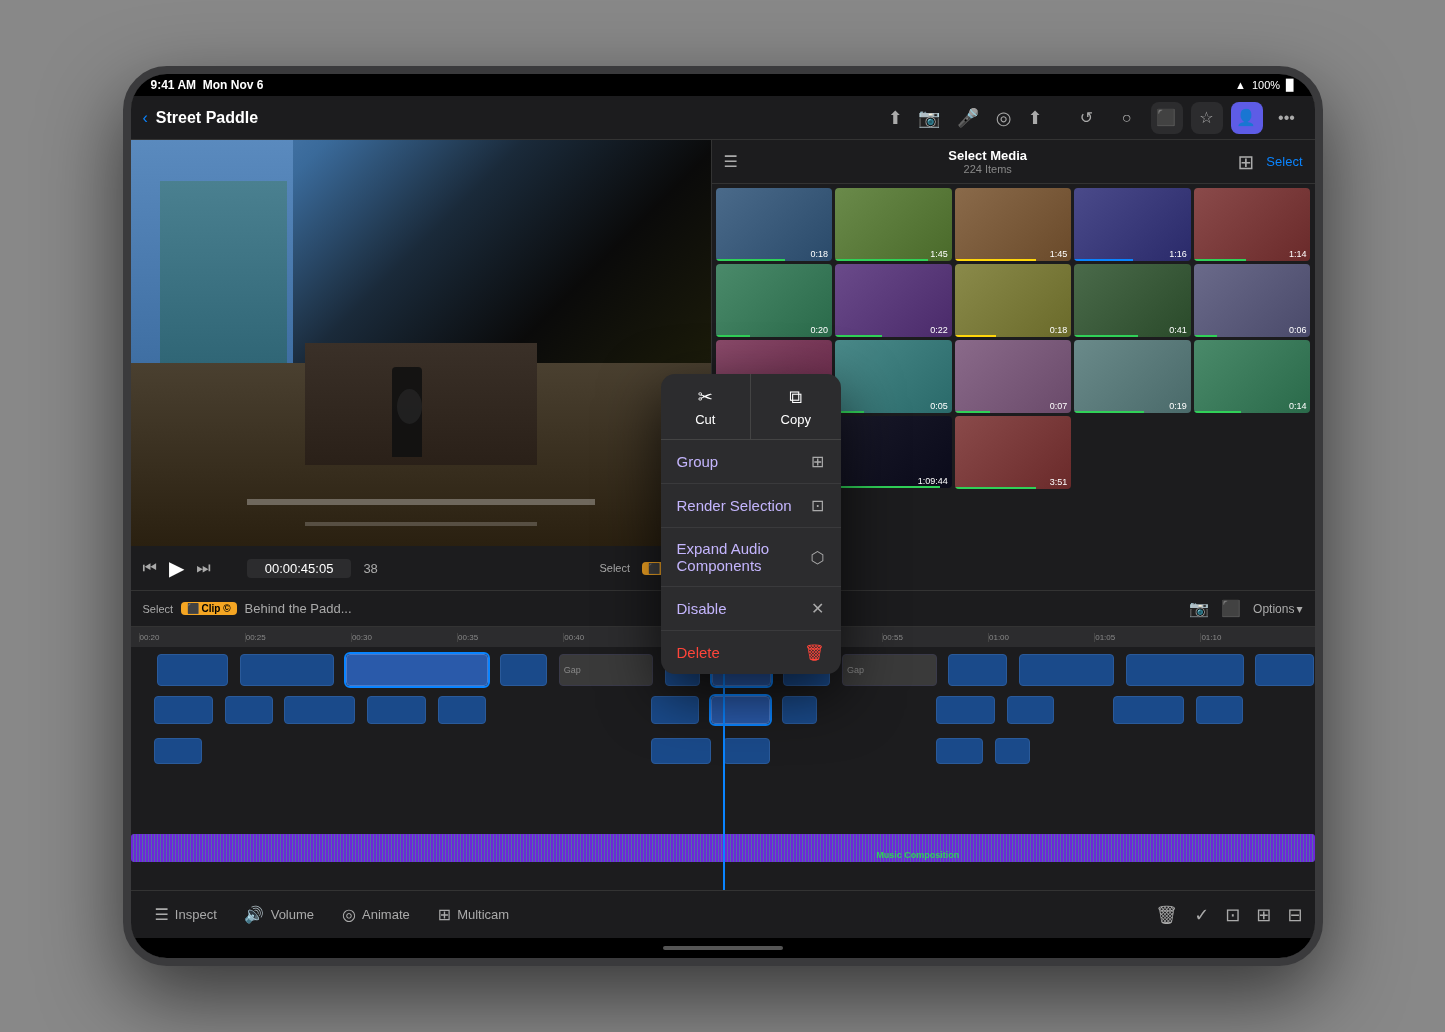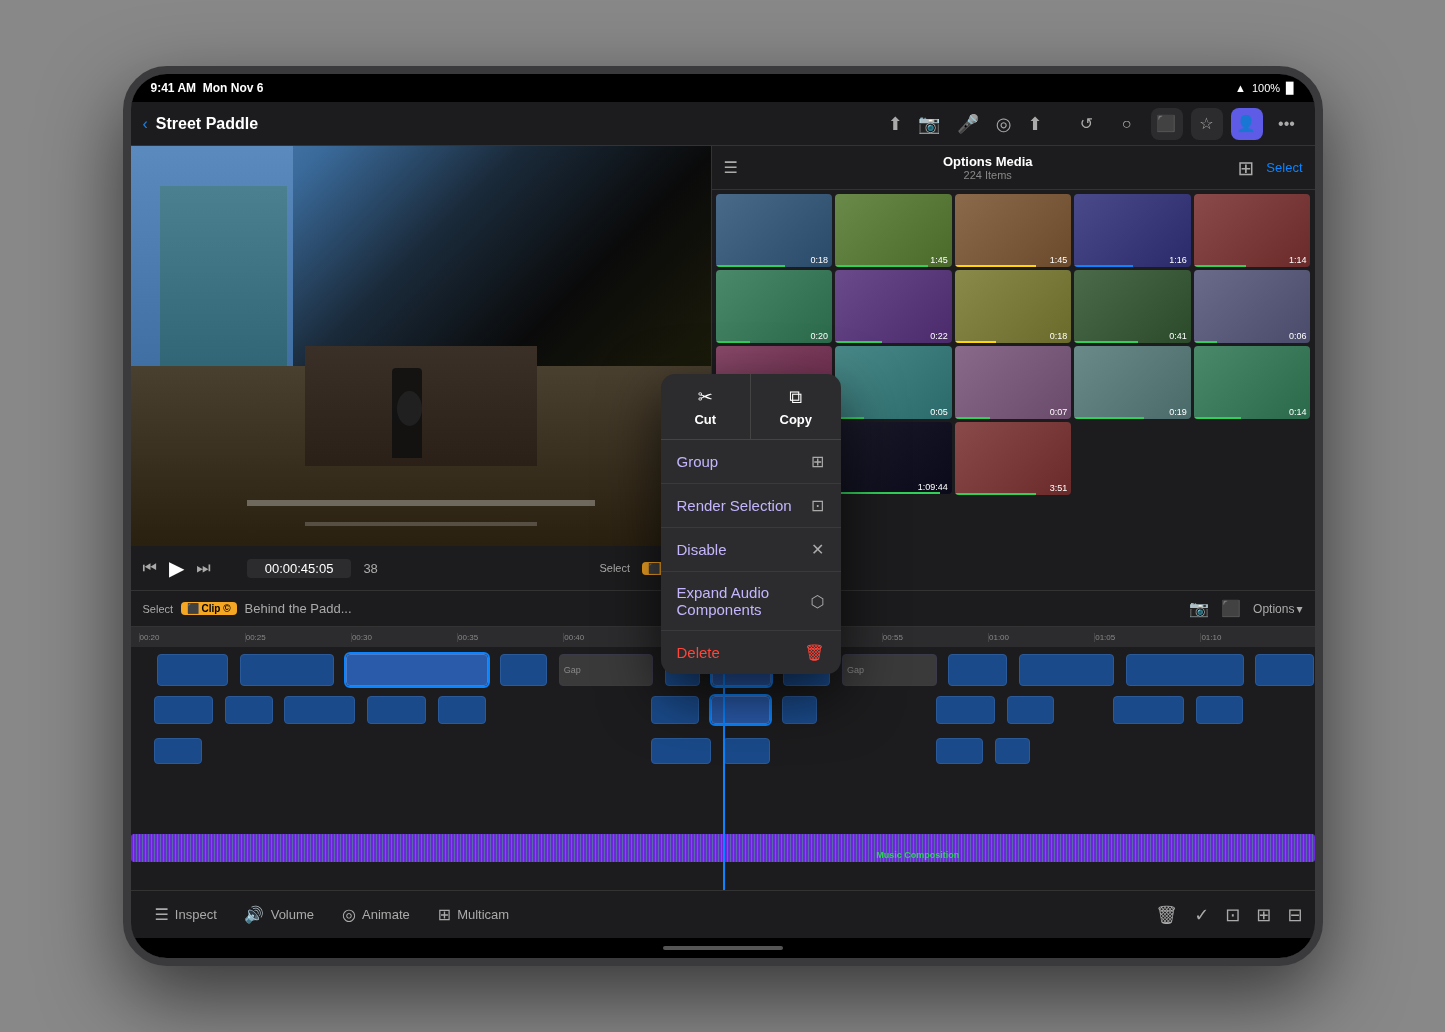--- a/index.html
+++ b/index.html
@@ -29,21 +29,21 @@
       height: 100%;
       background: #1c1c1e;
       border-radius: 36px;
       overflow: hidden;
       display: flex;
       flex-direction: column;
     }
 
     
     .status-bar {
-      height: 28px;
+      height: 22px;
       background: #000;
       display: flex;
       align-items: center;
       justify-content: space-between;
       padding: 0 20px;
       flex-shrink: 0;
     }
     .status-time {
       color: #fff;
       font-size: 12px;
@@ -495,21 +495,21 @@
     .cm-action:first-child {
       border-right: 1px solid #444;
     }
     .cm-action-icon {
       color: #fff;
       font-size: 18px;
     }
     .cm-action-label {
       color: #fff;
       font-size: 13px;
-      font-weight: 700;
+      font-weight: 400;
     }
     .cm-item {
       display: flex;
       align-items: center;
       justify-content: space-between;
       padding: 12px 16px;
       cursor: pointer;
       border-bottom: 1px solid #3a3a3c;
     }
     .cm-item:last-child {
@@ -621,21 +621,21 @@
             <span>⬛</span>
             <span>Clip ©</span>
           </div>
         </div>
       </div>
 
       <div class="media-browser">
         <div class="media-header">
           <span class="media-list-icon">☰</span>
           <div class="media-title-area">
-            <div class="media-title">Options Media</div>
+            <div class="media-title">Select Media</div>
             <div class="media-subtitle">224 Items</div>
           </div>
           <span style="font-size:20px;color:#aaa;margin-right:12px;cursor:pointer;">⊞</span>
           <span class="media-select-btn">Select</span>
         </div>
         <div class="media-grid">
           <div class="media-thumb thumb-1">
               <span class="thumb-duration">0:18</span>
               <div class="thumb-bar" style="width:60%"></div>
             </div>
@@ -845,26 +845,26 @@
       </div>
       <div class="cm-item">
         <span class="cm-item-text">Group</span>
         <span class="cm-item-icon">⊞</span>
       </div>
       <div class="cm-item">
         <span class="cm-item-text">Render Selection</span>
         <span class="cm-item-icon">⊡</span>
       </div>
       <div class="cm-item">
+        <span class="cm-item-text">Expand Audio Components</span>
+        <span class="cm-item-icon">⬡</span>
+      </div>
+      <div class="cm-item">
         <span class="cm-item-text">Disable</span>
         <span class="cm-item-icon">✕</span>
-      </div>
-      <div class="cm-item">
-        <span class="cm-item-text">Expand Audio Components</span>
-        <span class="cm-item-icon">⬡</span>
       </div>
       <div class="cm-item">
         <span class="cm-item-text delete">Delete</span>
         <span class="cm-item-icon delete">🗑</span>
       </div>
     </div>
 
   </div>
 </div>
 

